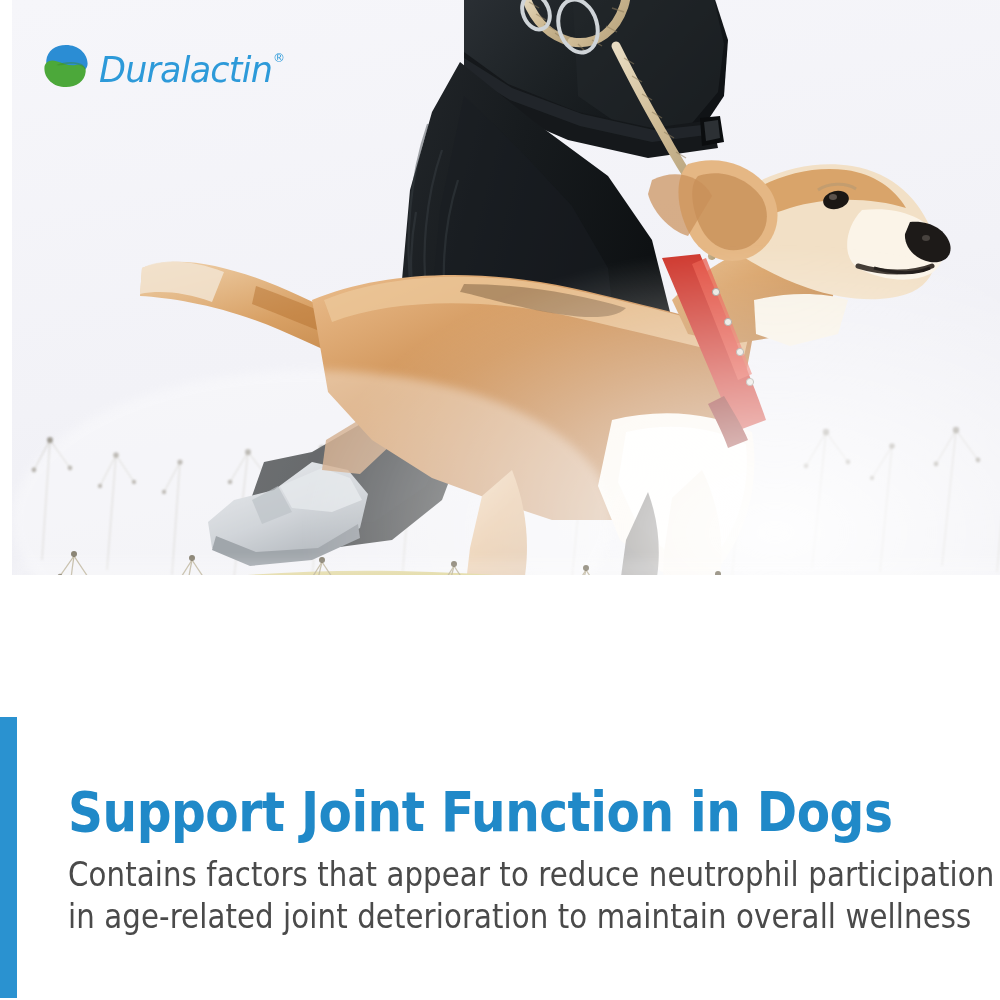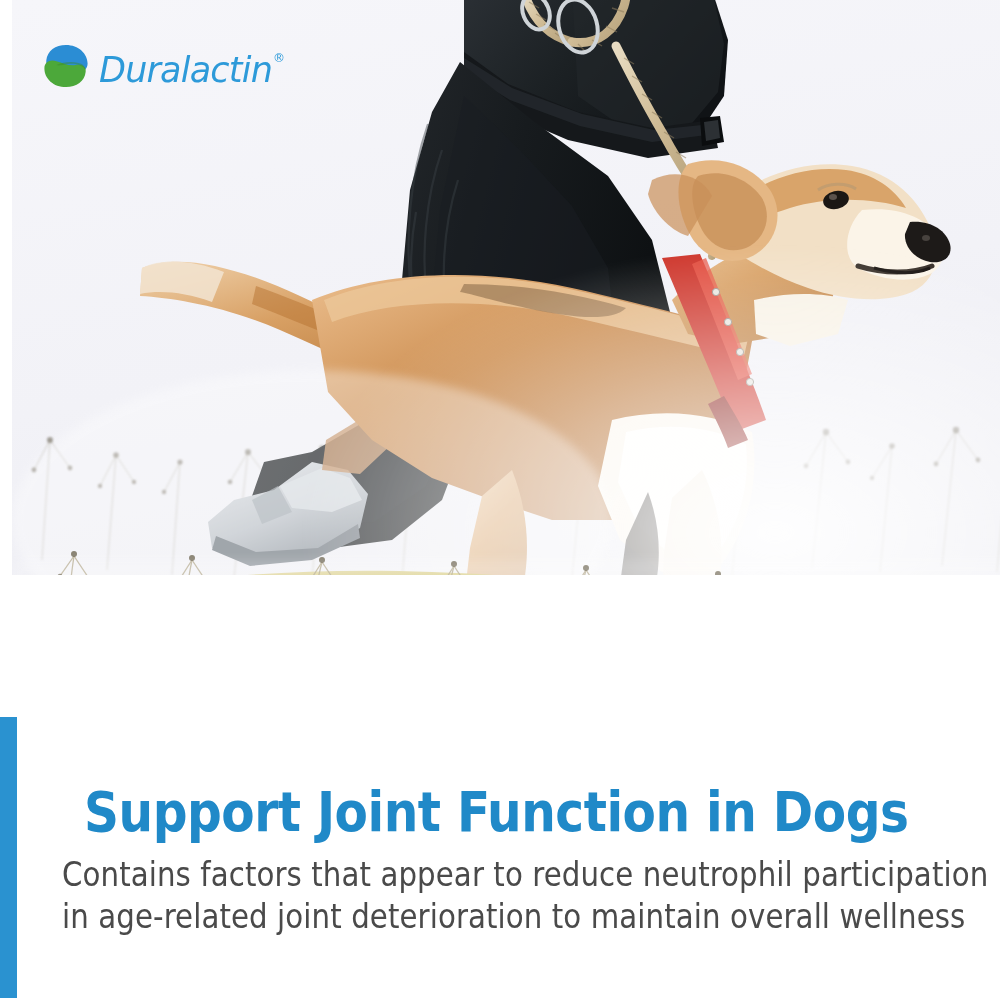--- a/index.html
+++ b/index.html
@@ -80,24 +80,23 @@
   .accent-bar {
     position: absolute;
     left: 0;
     top: 2px;
     width: 17px;
     height: 281px;
     background: #2a92d0;
   }
   .caption-body {
     position: absolute;
-    left: 62px;
+    left: 68px;
     top: 0;
     width: 900px;
-    text-align: center;
   }
   .headline {
     font-family: "Liberation Sans Narrow", "DejaVu Sans Condensed", "Liberation Sans", sans-serif;
     font-weight: 700;
     font-size: 56px;
     line-height: 1.02;
     color: #2089c8;
     letter-spacing: -0.5px;
     margin: 0;
     padding-top: 68px;

